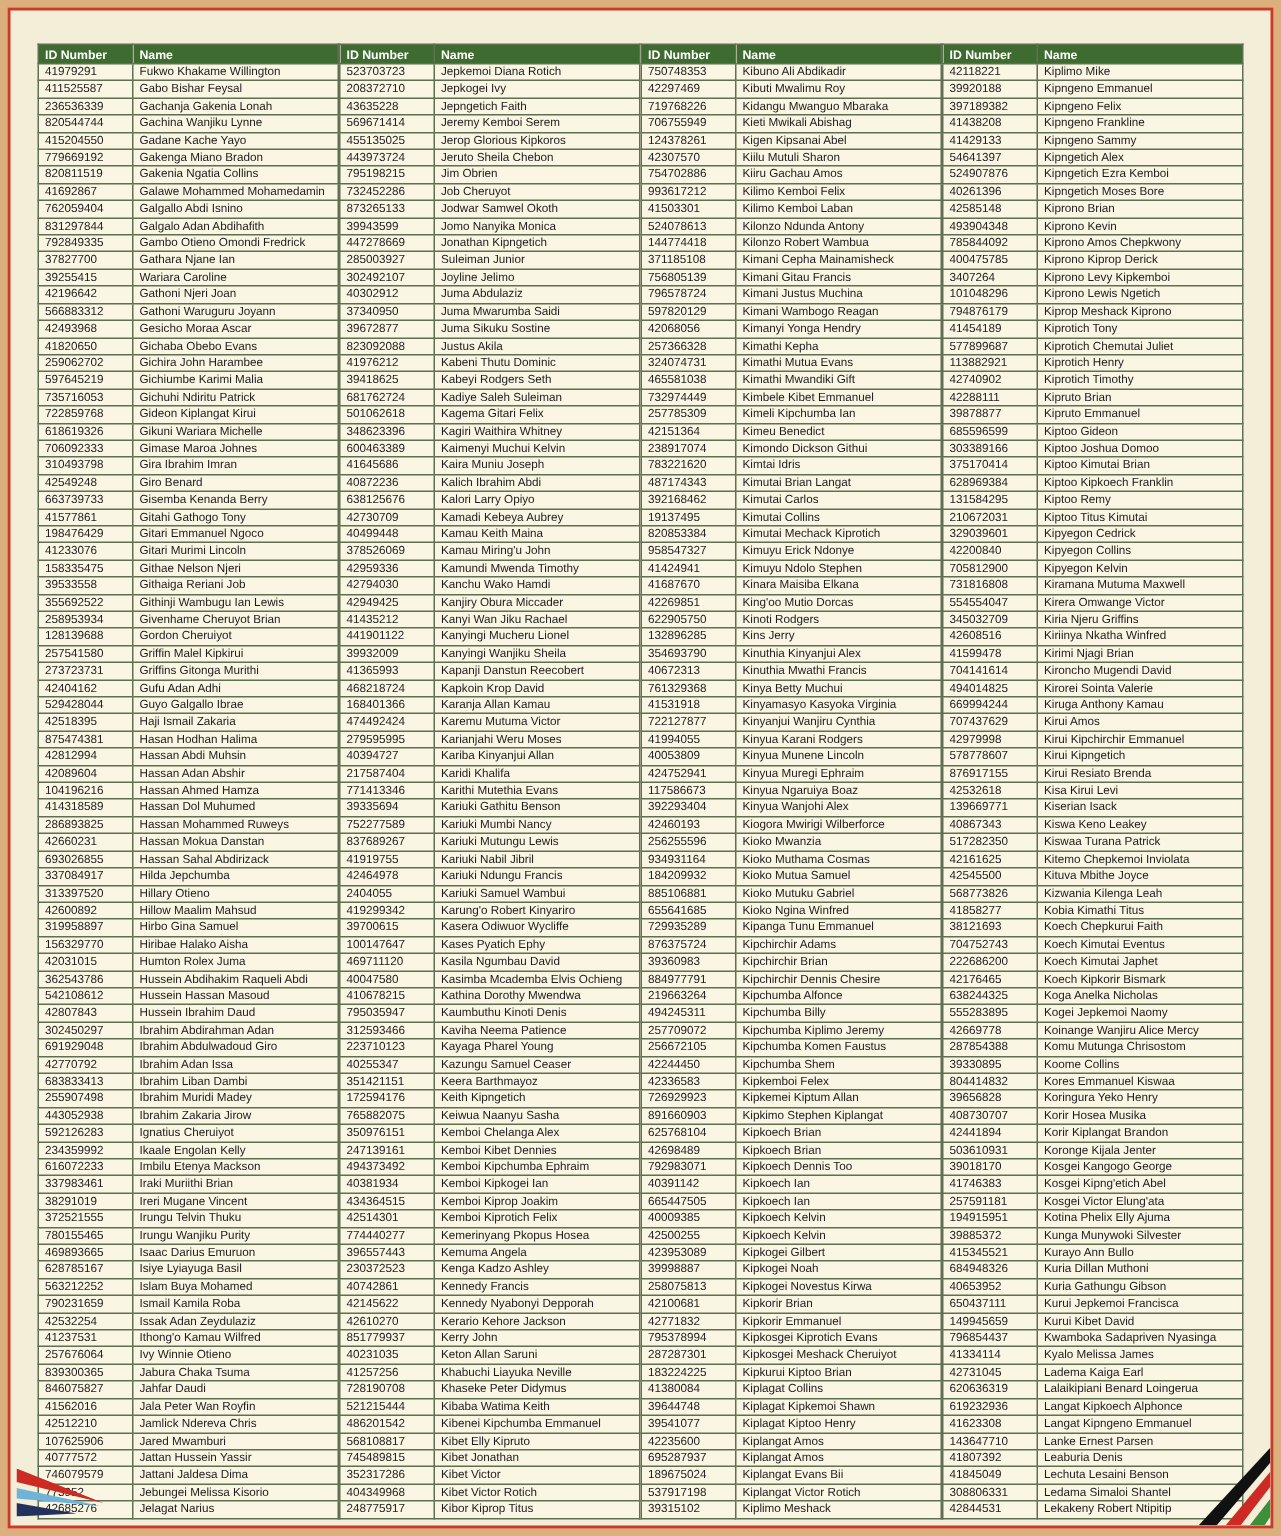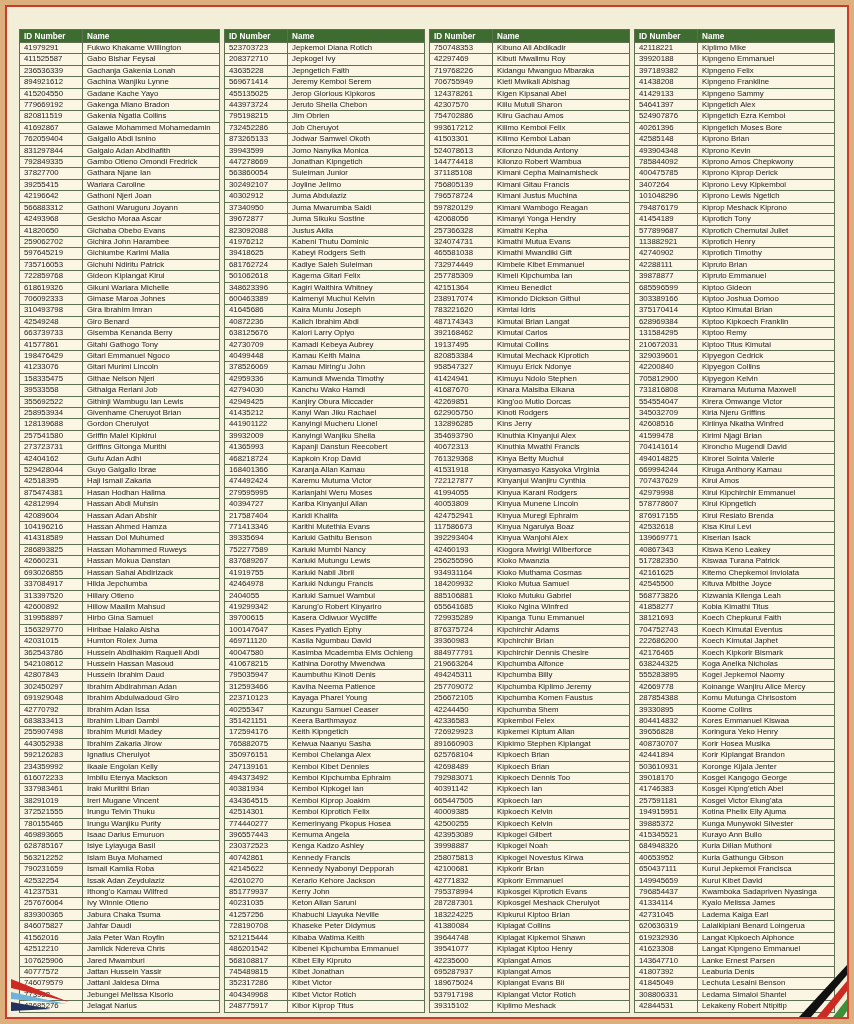--- a/index.html
+++ b/index.html
@@ -19,21 +19,21 @@
     left: 5px; top: 5px; right: 5px; bottom: 5px;
     border: 2px solid #cb3a2a;
     background: #f3eed8;
     box-sizing: border-box;
     overflow: hidden;
   }
   .tables-wrap {
     position: absolute;
     left: 0; right: 0; top: 22px;
     display: flex;
-    justify-content: space-between;
+    justify-content: center;
     padding: 0 12px;
   }
   table.reg-table {
     border-collapse: collapse;
     width: 201px;
     table-layout: fixed;
     background: #faf6e3;
   }
   table.reg-table th, table.reg-table td {
     border: 1px solid #5f6f52;
@@ -83,21 +83,21 @@
           </tr>
           <tr>
             <td class="id-cell">411525587</td>
             <td class="name-cell">Gabo Bishar Feysal</td>
           </tr>
           <tr>
             <td class="id-cell">236536339</td>
             <td class="name-cell">Gachanja Gakenia Lonah</td>
           </tr>
           <tr>
-            <td class="id-cell">894921612</td>
+            <td class="id-cell">820544744</td>
             <td class="name-cell">Gachina Wanjiku Lynne</td>
           </tr>
           <tr>
             <td class="id-cell">415204550</td>
             <td class="name-cell">Gadane Kache Yayo</td>
           </tr>
           <tr>
             <td class="id-cell">779669192</td>
             <td class="name-cell">Gakenga Miano Bradon</td>
           </tr>
@@ -466,21 +466,21 @@
           </tr>
           <tr>
             <td class="id-cell">39943599</td>
             <td class="name-cell">Jomo Nanyika Monica</td>
           </tr>
           <tr>
             <td class="id-cell">447278669</td>
             <td class="name-cell">Jonathan Kipngetich</td>
           </tr>
           <tr>
-            <td class="id-cell">563860054</td>
+            <td class="id-cell">285003927</td>
             <td class="name-cell">Suleiman Junior</td>
           </tr>
           <tr>
             <td class="id-cell">302492107</td>
             <td class="name-cell">Joyline Jelimo</td>
           </tr>
           <tr>
             <td class="id-cell">40302912</td>
             <td class="name-cell">Juma Abdulaziz</td>
           </tr>

